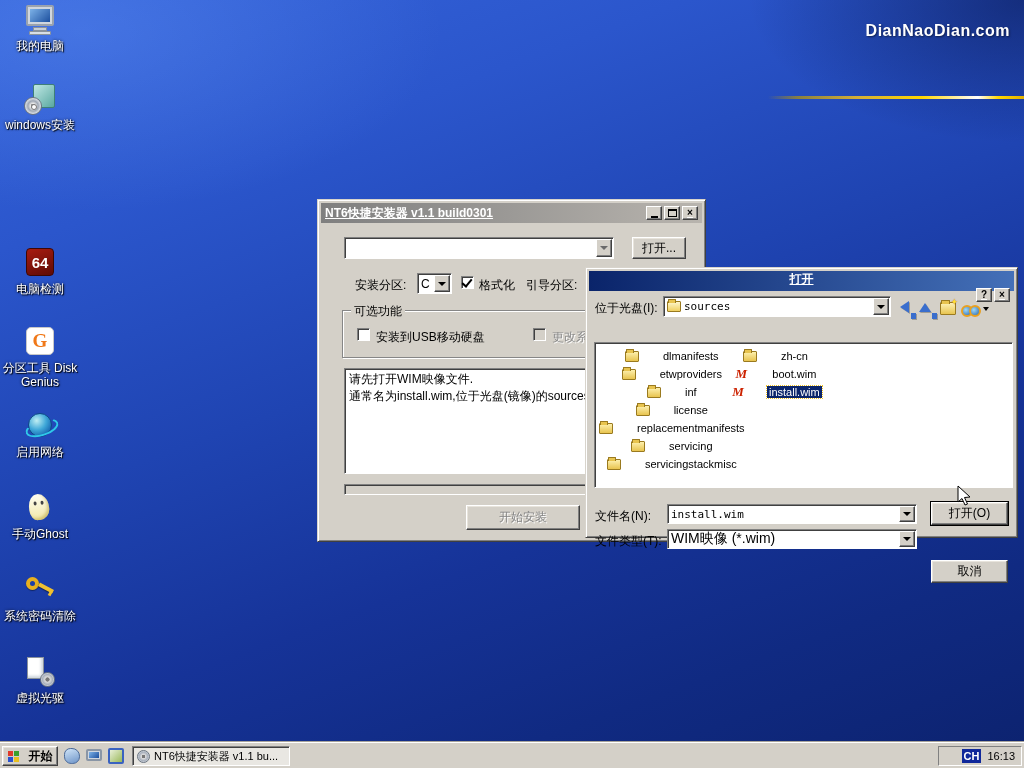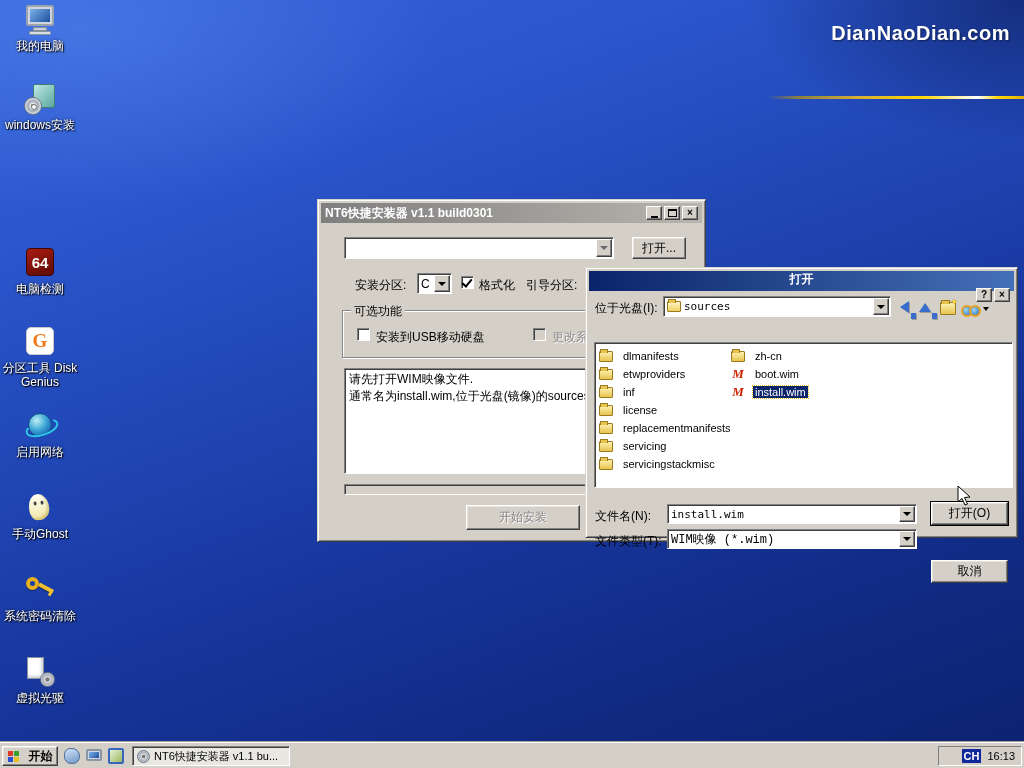--- a/index.html
+++ b/index.html
@@ -10,21 +10,21 @@
       radial-gradient(ellipse 600px 300px at 8% 4%, rgba(110,160,255,.30), transparent 60%),
       radial-gradient(ellipse 500px 260px at 100% 0%, rgba(4,14,60,.50), transparent 55%),
       linear-gradient(160deg,#3564da 0%, #2b56cc 22%, #1f44b2 45%, #163398 65%, #102a82 82%, #0c226e 100%);
   }
 
   
   .win { position:absolute; background:#d4d0c8;
     border:1px solid; border-color:#d8d4cc #404040 #404040 #d8d4cc;
     box-shadow: inset 1px 1px 0 #ffffff, inset -1px -1px 0 #808080; }
   .titlebar { position:absolute; left:3px; right:3px; top:3px; height:20px;
-    display:flex; align-items:center; padding:0 4px; color:#fff; font-weight:bold; font-size:12px; }
+    display:flex; align-items:center; padding:0 4px; color:#fff; font-weight:bold; font-size:12px;text-decoration:underline; }
   .titlebar.active   { background:linear-gradient(to right,#0a246a,#4470b8);flex-direction:column; }
   .titlebar.inactive { background:linear-gradient(to right,#7f7f7f,#b8b4ae); }
   .tb-btns { margin-left:auto; display:flex; gap:2px; }
   .tb-btn { width:16px; height:14px; background:#d4d0c8; border:1px solid;
     border-color:#fff #404040 #404040 #fff; box-shadow:inset -1px -1px 0 #808080;
     display:flex; align-items:center; justify-content:center;
     font-size:10px; font-weight:bold; color:#000; line-height:1; }
   .glyph-min { width:7px; height:2px; background:#000; margin-top:7px; }
   .glyph-max { width:9px; height:8px; border:1px solid #000; border-top:2px solid #000; }
 
@@ -104,21 +104,21 @@
   .art-page { position:absolute; left:4px; top:2px; width:17px; height:22px; background:#fff;
     border:1px solid #8a929c; box-shadow:inset -2px -2px 3px #cdd4dc; }
   .art-mini-cd { position:absolute; right:2px; bottom:2px; width:15px; height:15px; border-radius:50%;
     background:radial-gradient(circle, #777 20%, #ddd 26%, #a8b0bc 55%, #e4e8ee 80%, #939ca8 100%); border:1px solid #6a7480; }
 
   
   #brand { position:absolute; top:20px; right:14px; text-align:right; color:#fff; }
   #brand .big { font-size:46px; font-weight:bold; font-style:italic; letter-spacing:3px;
     text-shadow:2px 2px 2px rgba(0,0,0,.45), 0 0 6px rgba(255,255,255,.25);
     font-family:"Liberation Sans",sans-serif; }
-  #brand .small { font-size:20px; font-weight:bold; margin-top:2px; letter-spacing:0.5px;
+  #brand .small { font-size:16px; font-weight:bold; margin-top:2px; letter-spacing:0.5px;
     text-shadow:1px 1px 2px rgba(0,0,0,.5); }
   #gold-line { position:absolute; top:96px; left:768px; width:256px; height:3px;
     background:linear-gradient(90deg, rgba(130,120,50,0) 0%, #8a8040 12%, #d4af37 35%, #ffd700 60%, #fff8d8 78%, #ffffff 82%, #ffd700 90%, #e0b000 100%); }
 
   
   #installer { left:317px; top:199px; width:389px; height:343px; z-index:5; }
   #installer .body { position:absolute; left:3px; top:24px; right:3px; bottom:3px; }
   .flabel { position:absolute; font-size:12px; color:#000; white-space:nowrap; }
   .dis { color:#8a8a8a; text-shadow:1px 1px 0 #fff; }
   #msgbox { position:absolute; left:23px; top:144px; width:338px; height:106px; padding:2px 4px;
@@ -146,21 +146,21 @@
   .folder13 { position:relative; width:14px; height:11px; background:linear-gradient(#fdf0ae,#e8c44f);
     border:1px solid #9a7a1f; border-radius:1px; flex:0 0 auto; }
   .folder13::before { content:""; position:absolute; left:0; top:-3px; width:6px; height:3px;
     background:#e8c44f; border:1px solid #9a7a1f; border-bottom:none; border-radius:1px 1px 0 0; }
   .folder-open { background:linear-gradient(#fdf6cc,#f0d060); }
   .wim-m { width:14px; height:12px; flex:0 0 auto; color:#cc2200; font-weight:bold; font-style:italic;
     font-size:13px; line-height:12px; text-align:center; font-family:"Liberation Serif",serif; }
 
   #filelist { position:absolute; left:5px; top:50px; width:419px; height:146px; overflow:hidden; }
   .fcol { position:absolute; top:4px; }
-  .frow { display:flex; align-items:center; gap:8px; height:18px; font-size:11px; white-space:nowrap; }
+  .frow { display:flex; align-items:center; gap:22px; height:18px; font-size:11px; white-space:nowrap;justify-content:center; }
   .fname { padding:0 2px; }
   .fname.selected { background:#0a246a; color:#fff; outline:1px dotted #f0c020; }
 
   
   #taskbar { position:absolute; left:0; top:742px; width:1024px; height:26px; background:#d4d0c8;
     border-top:1px solid #fff; box-shadow:0 -1px 0 #a8a49c; z-index:30; display:flex; align-items:center; }
   #startbtn { position:absolute; left:2px; top:3px; width:56px; height:20px; gap:10px; font-weight:bold; }
   .startgrid { width:11px; height:11px; display:grid; grid-template-columns:5px 5px; grid-template-rows:5px 5px; gap:1px; }
   .startgrid i:nth-child(1){background:#e03a2a;} .startgrid i:nth-child(2){background:#3aa02a;}
   .startgrid i:nth-child(3){background:#2a52d0;} .startgrid i:nth-child(4){background:#e8c020;}
@@ -380,21 +380,21 @@
 
       <div class="flabel" style="left:6px; top:216px;">文件名(N):</div>
       <div class="combo sunken" style="left:78px; top:212px; width:250px; height:20px;">
         <span class="val" style="font-family:'DejaVu Sans Mono',monospace; font-size:11px;">install.wim</span>
         <span class="dd-btn">
             <span class="dd-arrow"></span>
           </span>
       </div>
       <div class="flabel" style="left:6px; top:241px;">文件类型(T):</div>
       <div class="combo sunken" style="left:78px; top:237px; width:250px; height:20px;">
-        <span class="val" style="font-family:Liberation Mono, monospace; font-size:12px;">WIM映像 (*.wim)</span>
+        <span class="val" style="font-family:Liberation Sans, sans-serif; font-size:14px;">WIM映像 (*.wim)</span>
         <span class="dd-btn">
             <span class="dd-arrow"></span>
           </span>
       </div>
 
       <div class="btn3d default" style="position:absolute; left:342px; top:210px; width:77px; height:23px;">打开(O)</div>
       <div class="btn3d" style="position:absolute; left:342px; top:240px; width:77px; height:23px;margin-top:28px;">取消</div>
     </div>
   </div>
 

